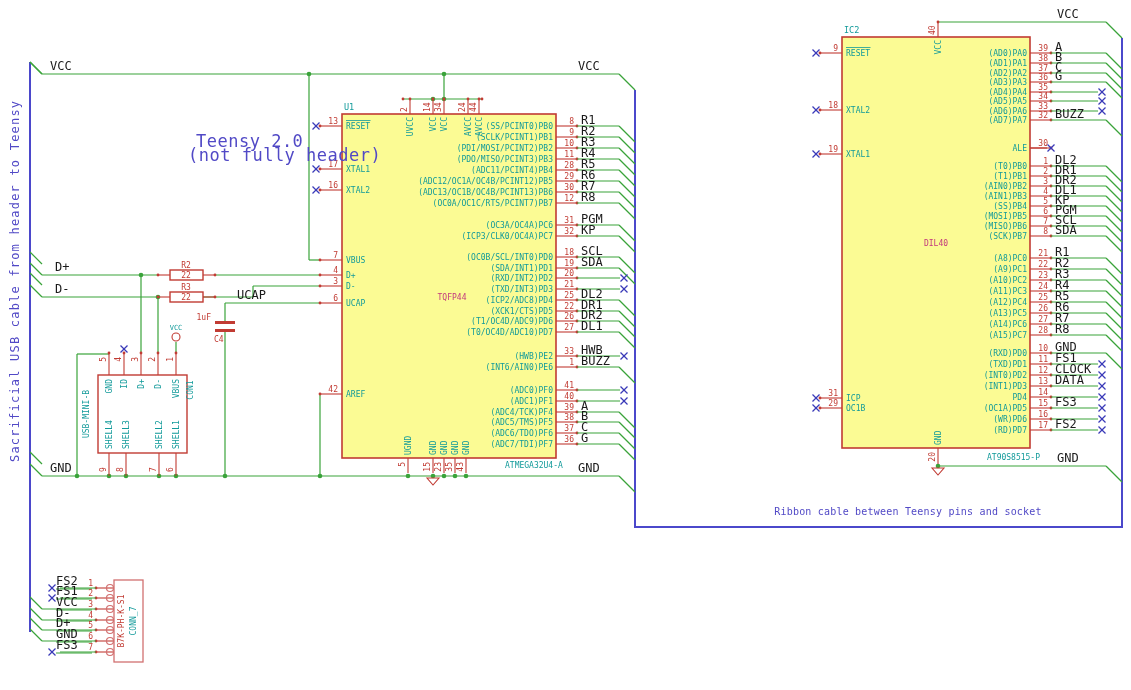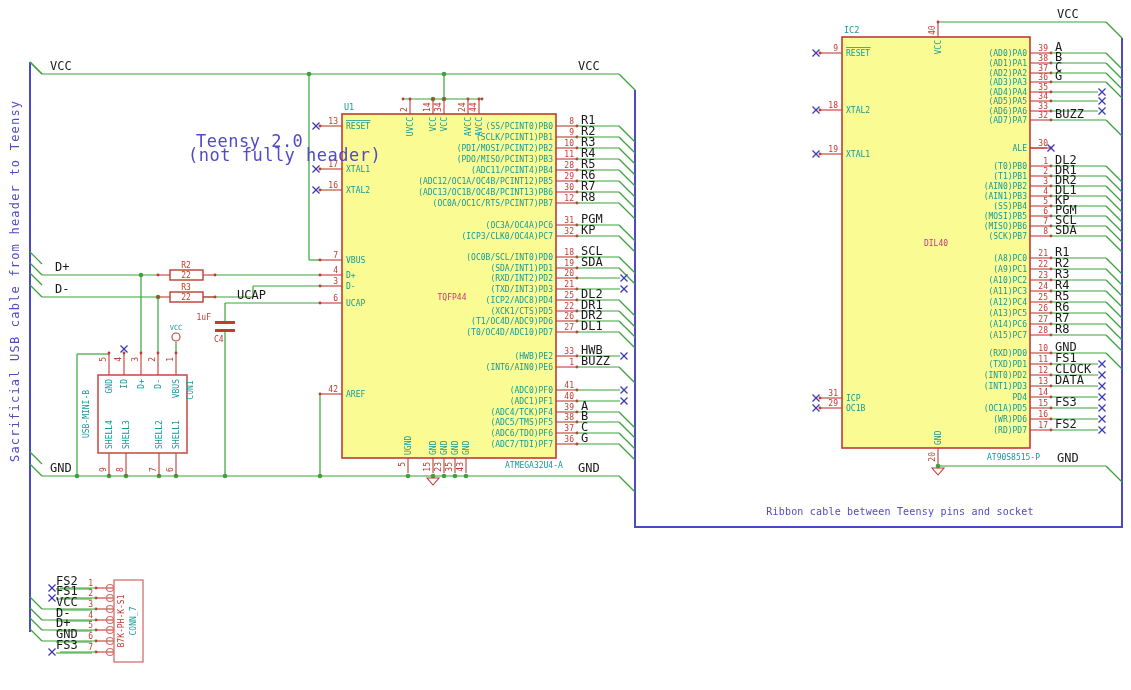--- a/index.html
+++ b/index.html
@@ -3,21 +3,21 @@
 <meta charset="utf-8">
 <style>
   html,body{margin:0;padding:0;background:#fff;}
   #stage{position:relative;width:1131px;height:690px;background:#ffffff;overflow:hidden;
          font-family:"DejaVu Sans Mono",monospace;}
   svg{position:absolute;left:0;top:0;}
   svg text{font-family:"DejaVu Sans Mono",monospace;}
   .note{position:absolute;color:#5149c6;font-size:17px;letter-spacing:.5px;white-space:nowrap;}
   .note-vert{position:absolute;left:8px;top:462px;color:#5149c6;font-size:12px;letter-spacing:1.2px;
              white-space:nowrap;transform-origin:0 0;transform:rotate(-90deg);}
-  .note-center{position:absolute;transform:translateX(-50%);}
+  .note-center{position:absolute;transform:translateX(-50%);margin-left:8px;}
 </style>
 </head>
 <body>
 
 <div id="stage">
   <svg id="sch" width="1131" height="690" viewBox="0 0 1131 690">
       <line x1="30" y1="62" x2="30" y2="632" stroke="#4b48cb" stroke-width="2"></line>
       <path d="M635 90 L635 527 L1122 527 L1122 38" fill="none" stroke="#4b48cb" stroke-width="2"></path>
       <line x1="42" y1="74" x2="619" y2="74" stroke="#3aa33a" stroke-width="1.2"></line>
       <line x1="309" y1="74" x2="309" y2="260" stroke="#3aa33a" stroke-width="1.2"></line>

